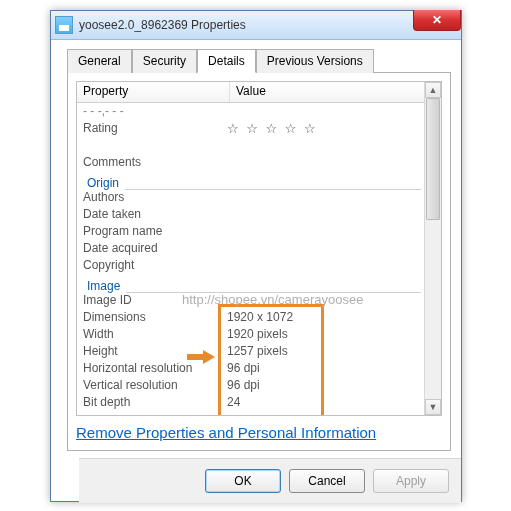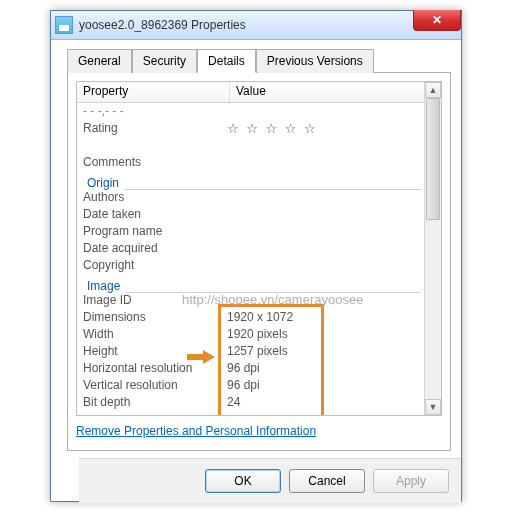--- a/index.html
+++ b/index.html
@@ -179,21 +179,21 @@
     left: 1px;
     right: 1px;
     height: 120px;
     background: linear-gradient(to right,#e8e8e8,#d0d0d0);
     border:1px solid #b8b8b8;
     border-radius:1px;
   }
   .link {
     color: #0066cc;
     text-decoration: underline;
-    font-size: 12px;
+    font-size: 15px;
     display: inline-block;
     margin-top: 8px;
     cursor: pointer;
   }
   .buttons {
     height: 44px;
     border-top: 1px solid #d8d8d8;
     background: #f0f0f0;
     display: flex;
     align-items: center;

